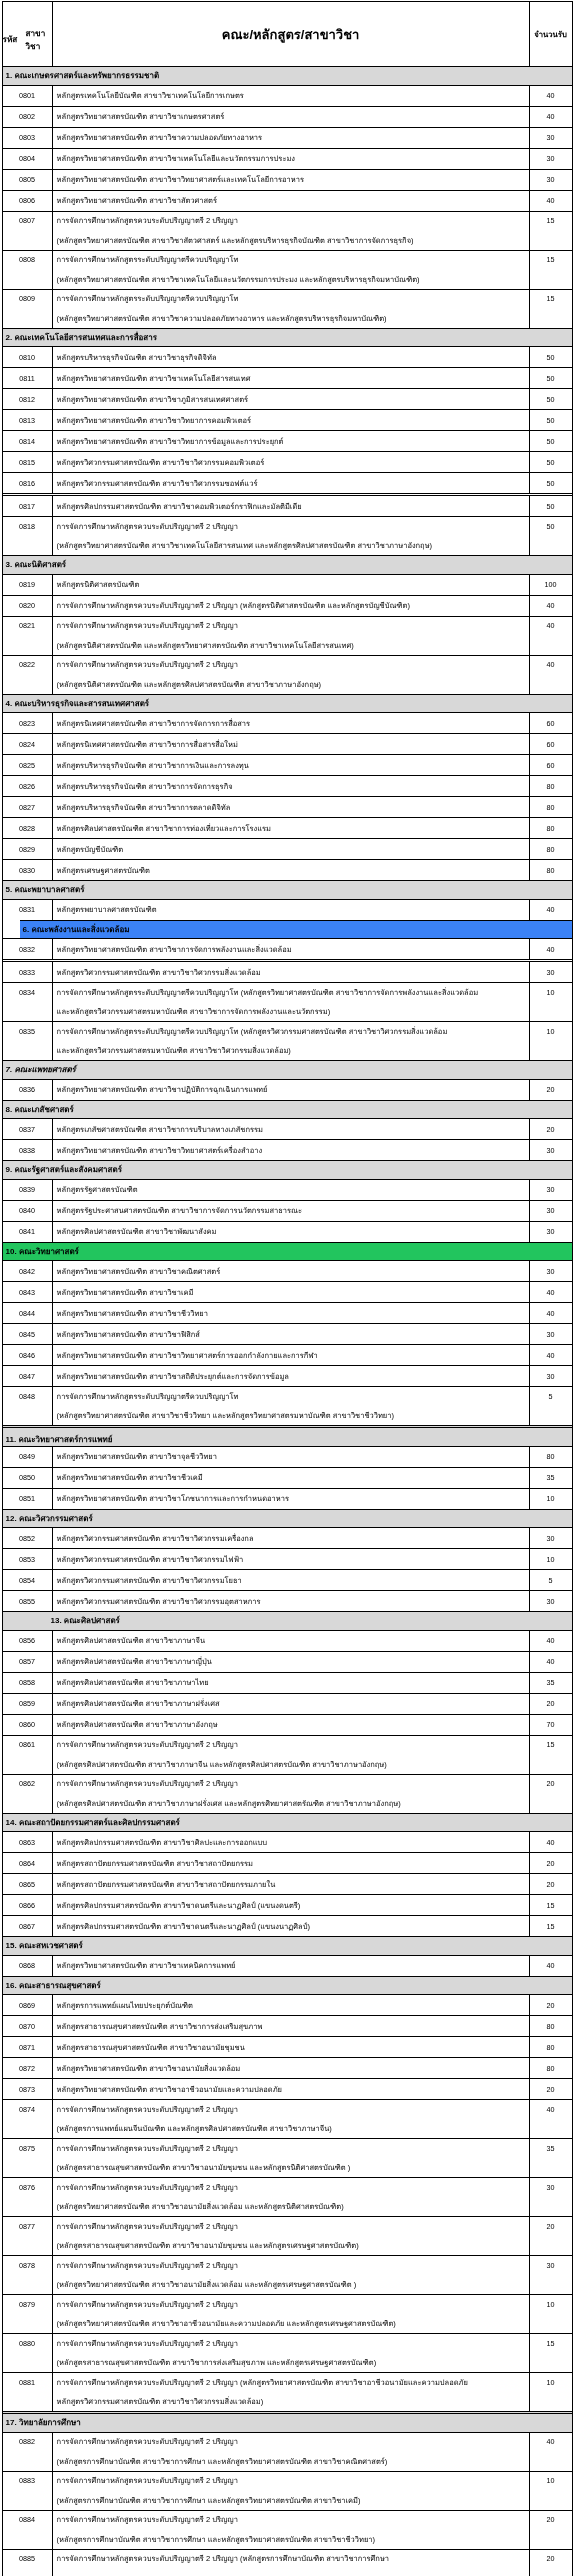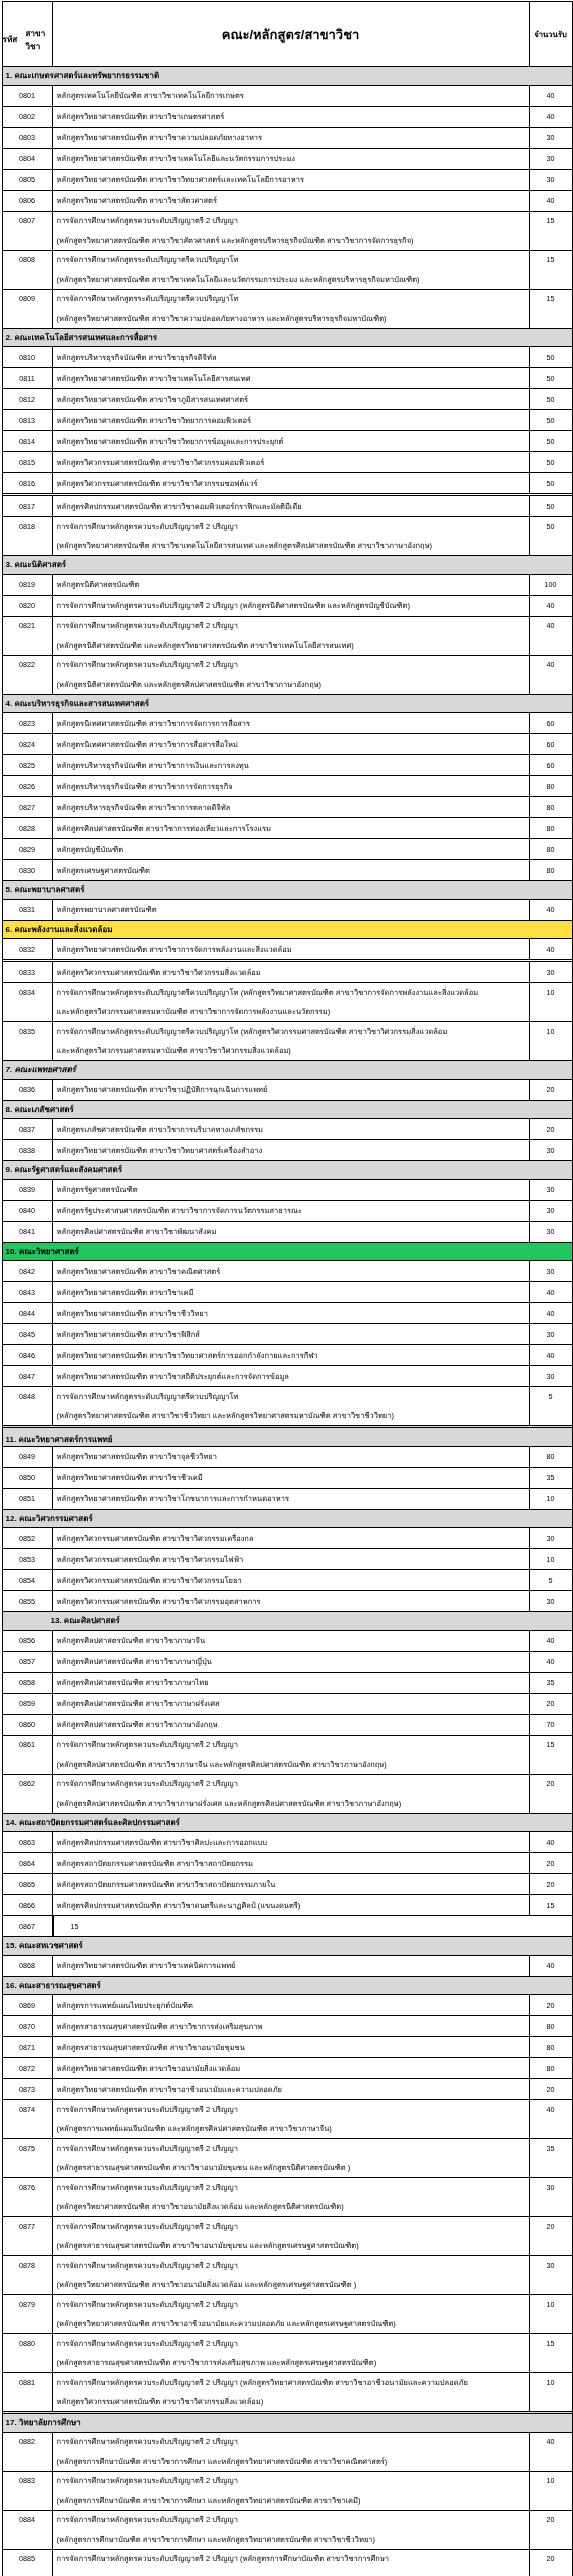--- a/index.html
+++ b/index.html
@@ -275,21 +275,21 @@
         <div class="section-row" style="background: rgb(216, 216, 216);">
           <div class="section-title">5. คณะพยาบาลศาสตร์</div>
         </div>
         <div class="row">
           <div class="cell-code">0831</div>
           <div class="cell-name">
             <div class="line">หลักสูตรพยาบาลศาสตรบัณฑิต</div>
           </div>
           <div class="cell-seats">40</div>
         </div>
-        <div class="section-row" style="background: #fde047;">
+        <div class="section-row" style="background: #3b82f6; margin-left: 17px;">
           <div class="section-title">6. คณะพลังงานและสิ่งแวดล้อม</div>
         </div>
         <div class="row">
           <div class="cell-code">0832</div>
           <div class="cell-name">
             <div class="line">หลักสูตรวิทยาศาสตรบัณฑิต สาขาวิชาการจัดการพลังงานและสิ่งแวดล้อม</div>
           </div>
           <div class="cell-seats">40</div>
         </div>
         <div class="row pb">
@@ -517,21 +517,21 @@
           <div class="cell-name">
             <div class="line">การจัดการศึกษาหลักสูตรควบระดับปริญญาตรี 2 ปริญญา</div>
             <div class="line">(หลักสูตรศิลปศาสตรบัณฑิต สาขาวิชาภาษาจีน และหลักสูตรศิลปศาสตรบัณฑิต สาขาวิชาภาษาอังกฤษ)</div>
           </div>
           <div class="cell-seats">15</div>
         </div>
         <div class="row double">
           <div class="cell-code">0862</div>
           <div class="cell-name">
             <div class="line">การจัดการศึกษาหลักสูตรควบระดับปริญญาตรี 2 ปริญญา</div>
-            <div class="line">(หลักสูตรศิลปศาสตรบัณฑิต สาขาวิชาภาษาฝรั่งเศส และหลักสูตรศิลปศาสตรบัณฑิต สาขาวิชาภาษาอังกฤษ)</div>
+            <div class="line">(หลักสูตรศิลปศาสตรบัณฑิต สาขาวิชาภาษาฝรั่งเศส และหลักสูตรศิทยาศาสตรัณฑิต สาขาวิชาภาษาอังกฤษ)</div>
           </div>
           <div class="cell-seats">20</div>
         </div>
         <div class="section-row" style="background: rgb(216, 216, 216);">
           <div class="section-title">14. คณะสถาปัตยกรรมศาสตร์และศิลปกรรมศาสตร์</div>
         </div>
         <div class="row">
           <div class="cell-code">0863</div>
           <div class="cell-name">
             <div class="line">หลักสูตรศิลปกรรมศาสตรบัณฑิต สาขาวิชาศิลปะและการออกแบบ</div>
@@ -554,20 +554,23 @@
         </div>
         <div class="row">
           <div class="cell-code">0866</div>
           <div class="cell-name">
             <div class="line">หลักสูตรศิลปกรรมศาสตรบัณฑิต สาขาวิชาดนตรีและนาฏศิลป์ (แขนงดนตรี)</div>
           </div>
           <div class="cell-seats">15</div>
         </div>
         <div class="row">
           <div class="cell-code">0867</div>
+          <div class="cell-name">
+            <div class="line">หลักสูตรศิลปกรรมศาสตรบัณฑิต สาขาวิชาดนตรีและนาฏศิลป์ (แขนงนาฏศิลป์)</div>
+          </div>
           <div class="cell-seats">15</div>
         </div>
         <div class="section-row" style="background: rgb(216, 216, 216);">
           <div class="section-title">15. คณะสหเวชศาสตร์</div>
         </div>
         <div class="row">
           <div class="cell-code">0868</div>
           <div class="cell-name">
             <div class="line">หลักสูตรวิทยาศาสตรบัณฑิต สาขาวิชาเทคนิคการแพทย์</div>
           </div>

